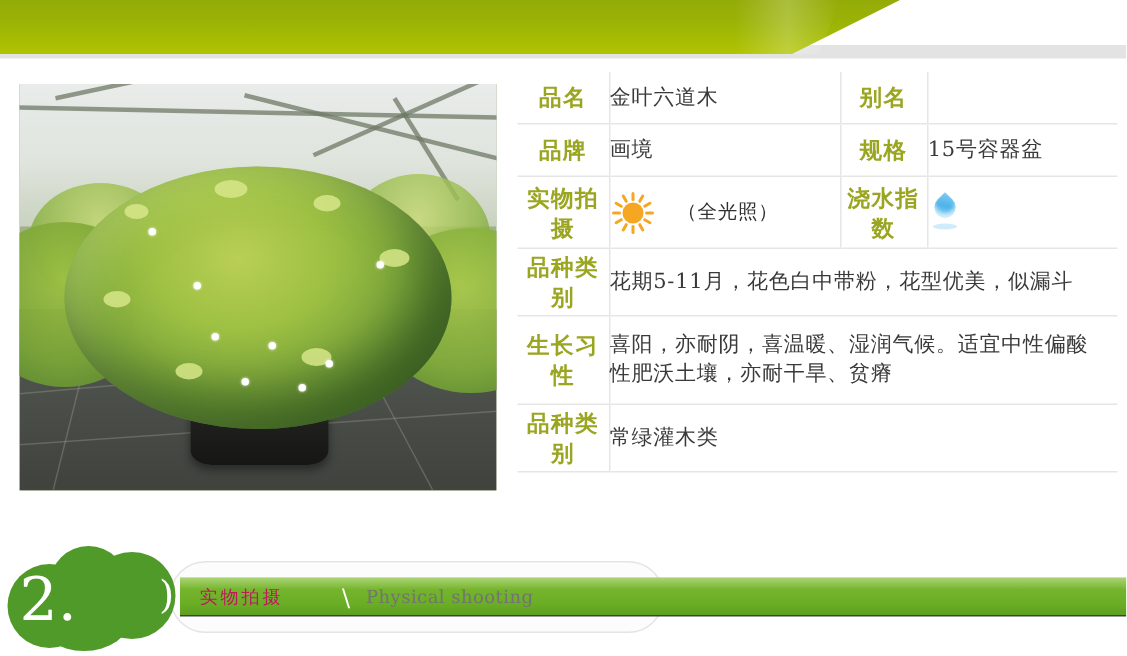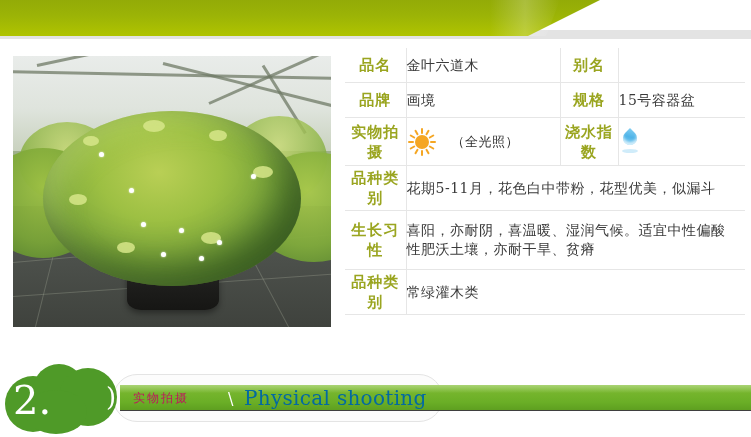--- a/index.html
+++ b/index.html
@@ -328,22 +328,22 @@
     left: 228px; top: 28px;
     font-family: "DejaVu Serif", "Liberation Serif", serif;
     font-size: 16px;
     color: #ffffff;
     line-height: 21px;
   }
   .bar-en {
     position: absolute;
     left: 244px; top: 28px;
     font-family: "DejaVu Serif", "Liberation Serif", serif;
-    font-size: 20px;
-    color: #0369a1;
+    font-size: 12px;
+    color: #737373;
     line-height: 21px;
     letter-spacing: 0.3px;
   }
 </style>
 </head>
 <body>
 
 <div id="page">
 
   <div class="header-wrap">

